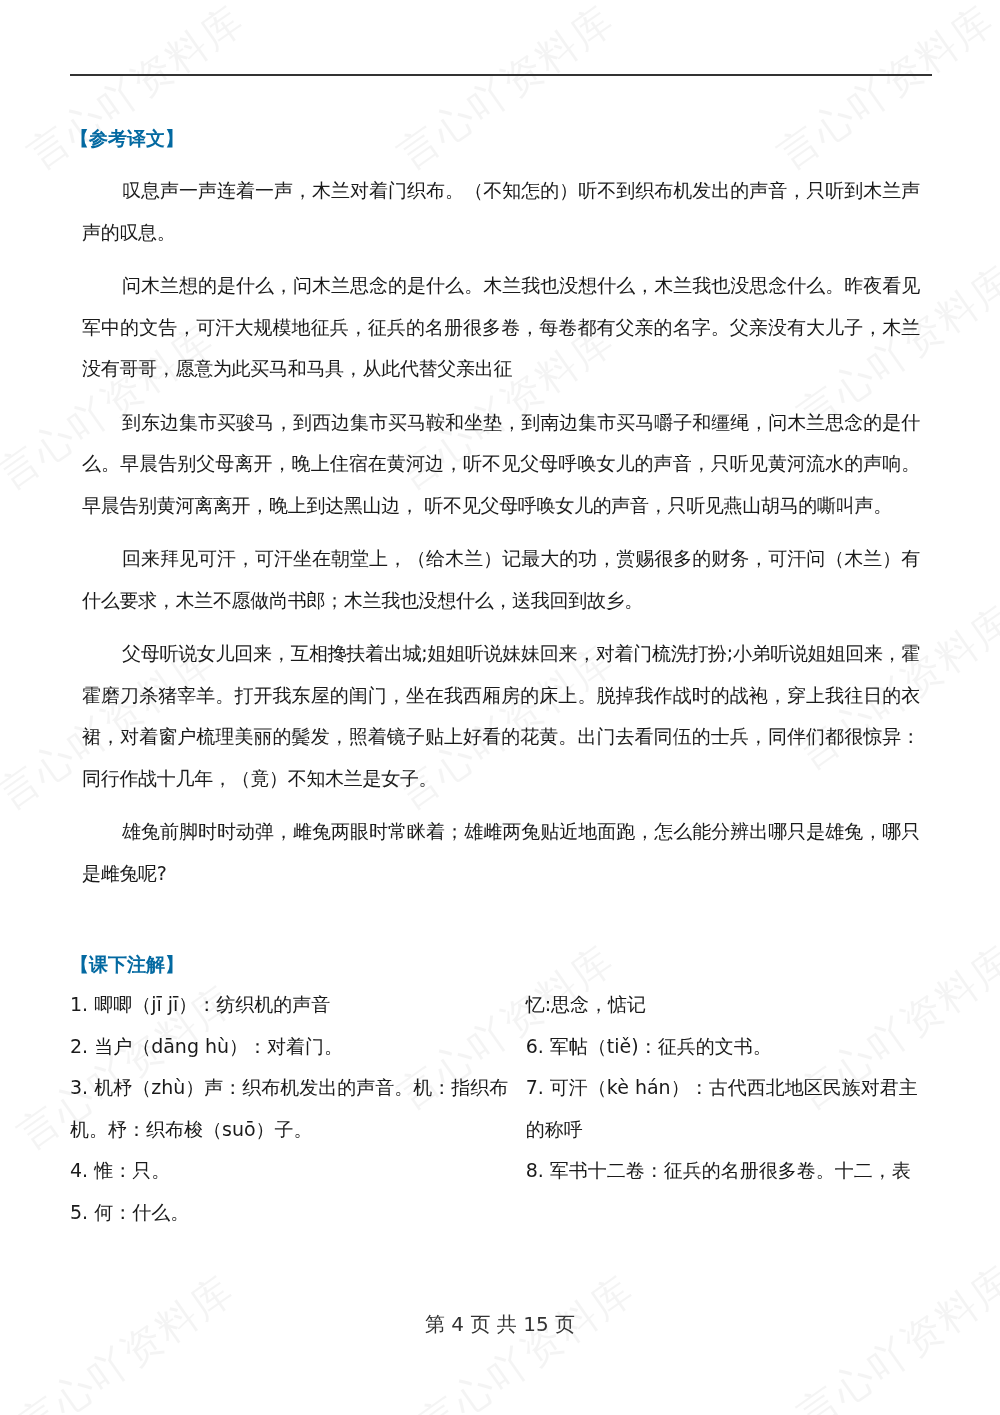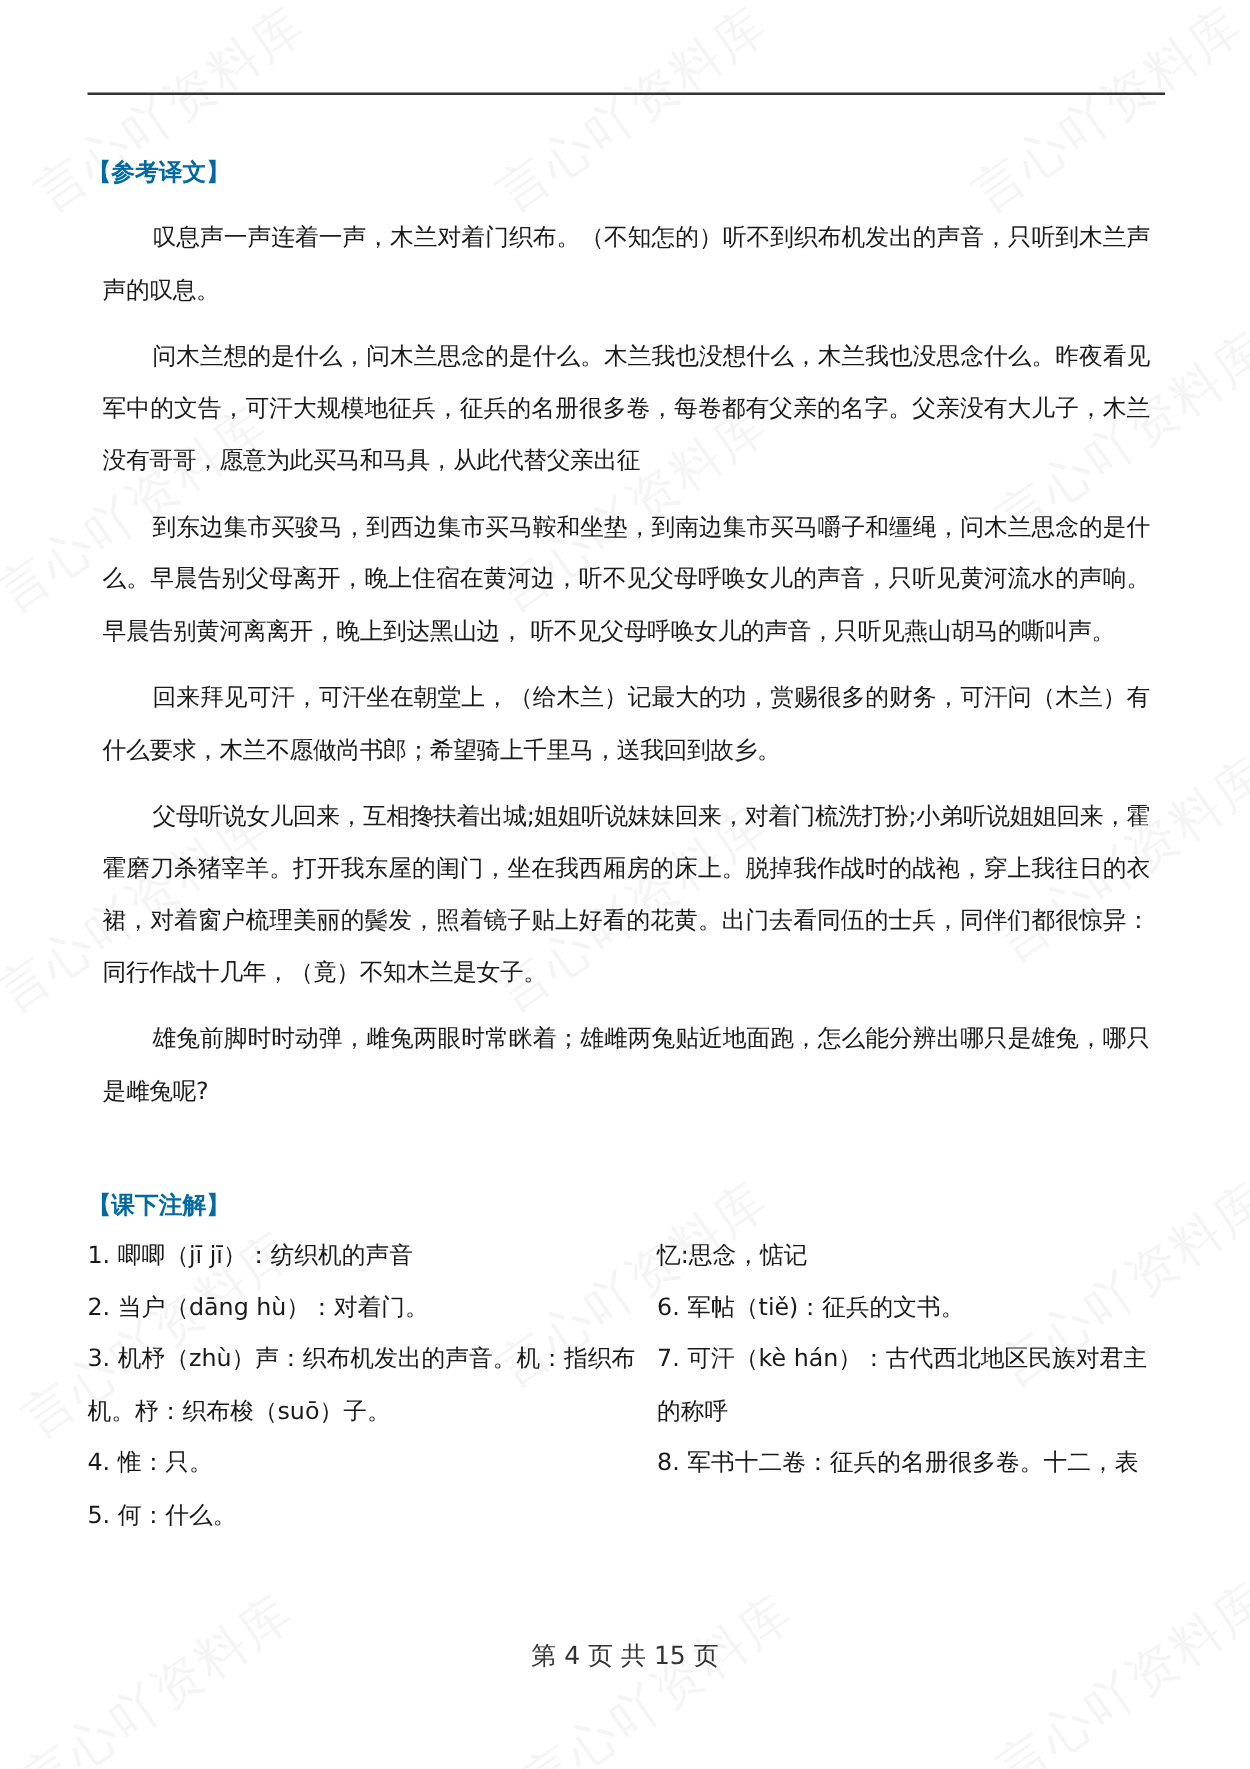--- a/index.html
+++ b/index.html
@@ -57,21 +57,21 @@
   <div class="wm" style="left:780px;top:1320px">言心吖资料库</div>
 </div>
 
 <div class="header-rule"></div>
 
 <div class="content">
   <h2 class="section-title">【参考译文】</h2>
   <p class="para">叹息声一声连着一声，木兰对着门织布。（不知怎的）听不到织布机发出的声音，只听到木兰声声的叹息。</p>
   <p class="para">问木兰想的是什么，问木兰思念的是什么。木兰我也没想什么，木兰我也没思念什么。昨夜看见军中的文告，可汗大规模地征兵，征兵的名册很多卷，每卷都有父亲的名字。父亲没有大儿子，木兰没有哥哥，愿意为此买马和马具，从此代替父亲出征</p>
   <p class="para">到东边集市买骏马，到西边集市买马鞍和坐垫，到南边集市买马嚼子和缰绳，问木兰思念的是什么。早晨告别父母离开，晚上住宿在黄河边，听不见父母呼唤女儿的声音，只听见黄河流水的声响。早晨告别黄河离离开，晚上到达黑山边， 听不见父母呼唤女儿的声音，只听见燕山胡马的嘶叫声。</p>
-  <p class="para">回来拜见可汗，可汗坐在朝堂上，（给木兰）记最大的功，赏赐很多的财务，可汗问（木兰）有什么要求，木兰不愿做尚书郎；希望骑上千里马，送我回到故乡。</p>
+  <p class="para">回来拜见可汗，可汗坐在朝堂上，（给木兰）记最大的功，赏赐很多的财务，可汗问（木兰）有什么要求，木兰不愿做尚书郎；木兰我也没想什么，送我回到故乡。</p>
   <p class="para">父母听说女儿回来，互相搀扶着出城;姐姐听说妹妹回来，对着门梳洗打扮;小弟听说姐姐回来，霍霍磨刀杀猪宰羊。打开我东屋的闺门，坐在我西厢房的床上。脱掉我作战时的战袍，穿上我往日的衣裙，对着窗户梳理美丽的鬓发，照着镜子贴上好看的花黄。出门去看同伍的士兵，同伴们都很惊异：同行作战十几年，（竟）不知木兰是女子。</p>
   <p class="para">雄兔前脚时时动弹，雌兔两眼时常眯着；雄雌两兔贴近地面跑，怎么能分辨出哪只是雄兔，哪只是雌兔呢?</p>
 
   <h2 class="section-title notes-title">【课下注解】</h2>
   <div class="notes">
     <div class="col left">
       <p class="note">1. 唧唧（jī jī）：纺织机的声音</p>
       <p class="note">2. 当户（dāng hù）：对着门。</p>
       <p class="note">3. 机杼（zhù）声：织布机发出的声音。机：指织布机。杼：织布梭（suō）子。</p>
       <p class="note">4. 惟：只。</p>

